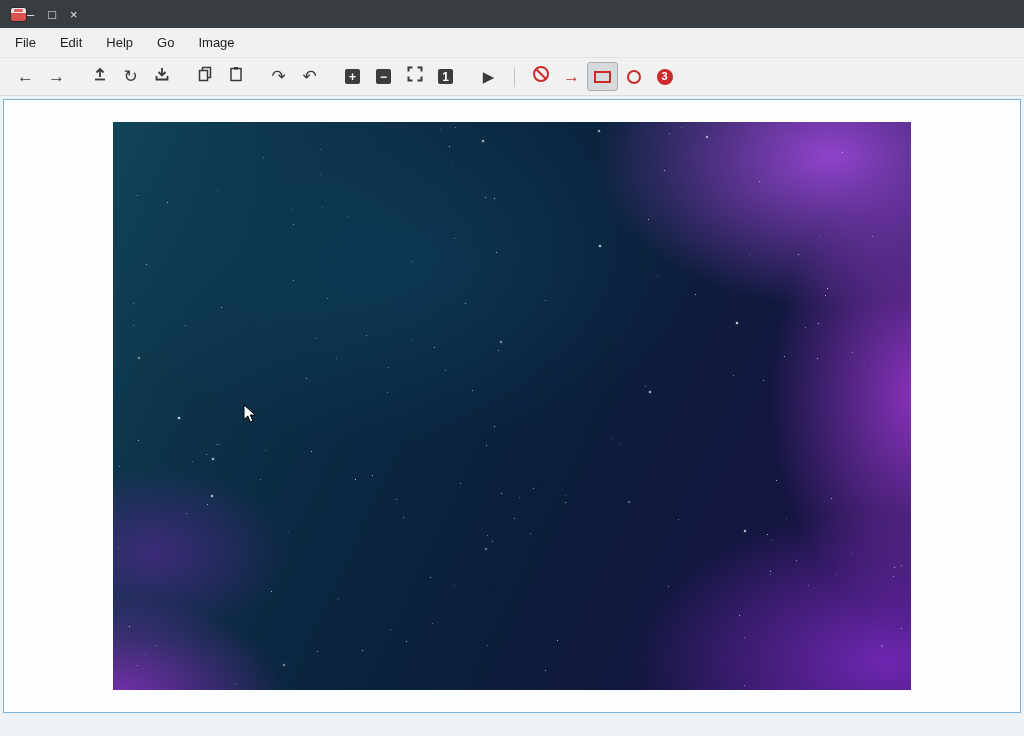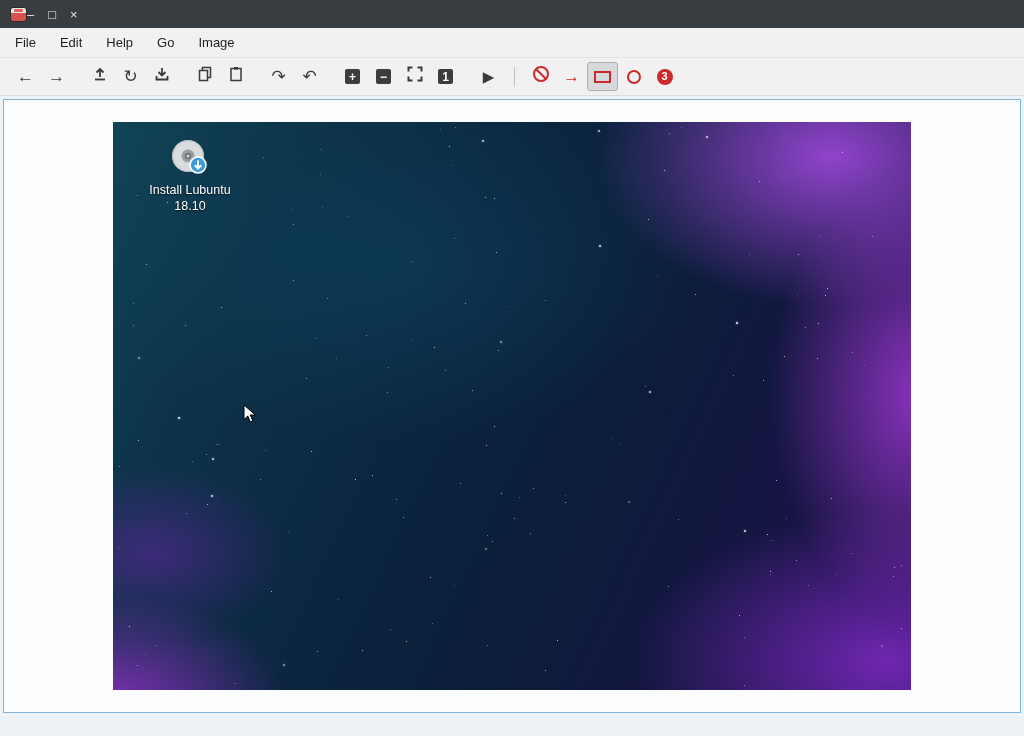--- a/index.html
+++ b/index.html
@@ -257,33 +257,20 @@
   </div>
   <div class="tool-btn">
     <span class="num-badge">3</span>
   </div>
 </div>
 
 <div class="content">
   <div class="viewport">
     <div class="image-panel" id="wallpaper">
 
-      <div class="desktop-icon">
-        <svg width="46" height="46" viewBox="0 0 46 46">
-          <circle cx="21" cy="20" r="16" fill="#d9dbdd"></circle>
-          <circle cx="21" cy="20" r="15.5" fill="none" stroke="#b9bcbf" stroke-width="1"></circle>
-          <circle cx="21" cy="20" r="6.5" fill="#9a9da0"></circle>
-          <circle cx="21" cy="20" r="3.2" fill="#6f7377"></circle>
-          <circle cx="21" cy="20" r="1.6" fill="#caccce"></circle>
-          <circle cx="31" cy="29" r="8" fill="#3f9bd8" stroke="#ffffff" stroke-width="1.6"></circle>
-          <path d="M31 24.5 V32 M27.8 29.2 L31 32.6 L34.2 29.2" stroke="#ffffff" stroke-width="2" fill="none"></path>
-        </svg>
-        <div>Install Lubuntu</div>
-        <div>18.10</div>
-      </div>
 
       <svg class="cursor" width="14" height="20" viewBox="0 0 14 20">
         <polygon points="1,1 1,15.5 4.8,12 7.3,18 9.8,16.9 7.3,11 12.3,11" fill="#ffffff" stroke="#000000" stroke-width="1"></polygon>
       </svg>
 
     <i class="star" style="width: 1px; height: 1px; left: 242px; top: 357px; opacity: 0.95;"></i>
         <i class="star" style="width: 1px; height: 1px; left: 535px; top: 97px; opacity: 0.87;"></i>
         <i class="star" style="width: 1px; height: 1px; left: 658px; top: 418px; opacity: 0.49;"></i>
         <i class="star" style="width: 1px; height: 1px; left: 152px; top: 328px; opacity: 0.41;"></i>
         <i class="star" style="width: 1px; height: 1px; left: 626px; top: 493px; opacity: 0.84;"></i>

